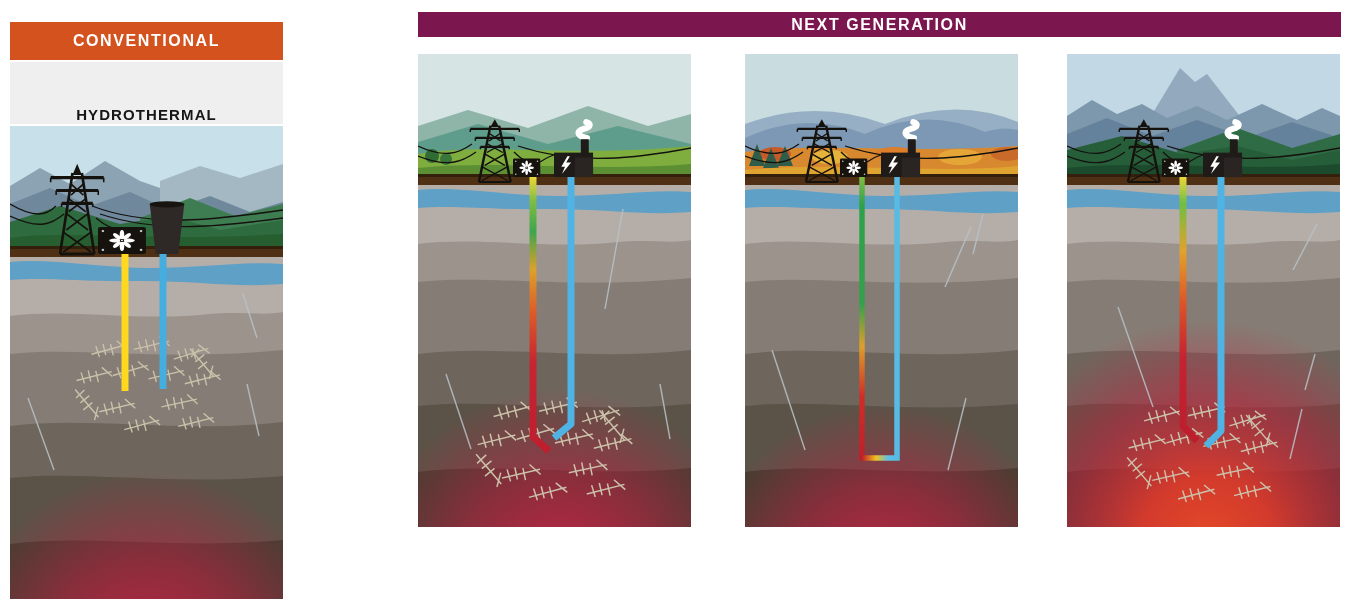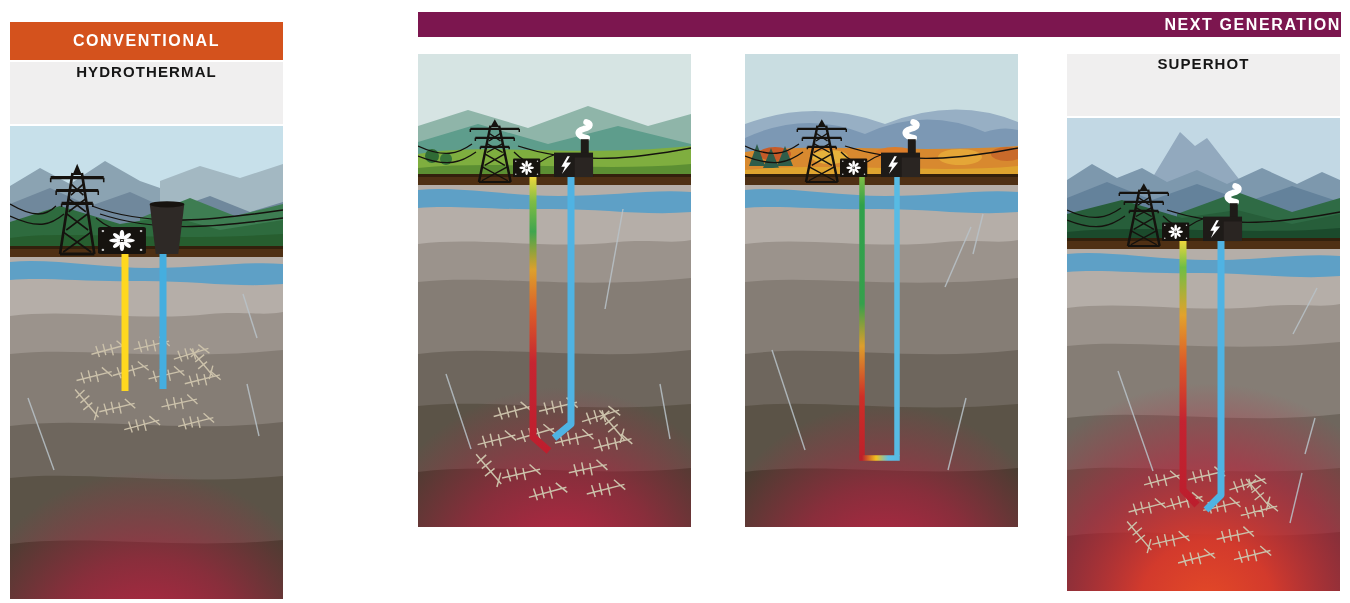--- a/index.html
+++ b/index.html
@@ -3,23 +3,23 @@
 <meta charset="utf-8">
 <style>
   html,body{margin:0;padding:0;background:#ffffff;}
   .canvas{position:relative;width:1350px;height:603px;background:#ffffff;overflow:hidden;
           font-family:"Liberation Sans",sans-serif;}
   .col{position:absolute;width:273px;}
   .header-band{height:38px;display:flex;align-items:center;justify-content:center;
                color:#ffffff;font-weight:bold;font-size:16px;letter-spacing:1.6px;}
   .header-orange{background:#D4521D;}
   .ng-header{position:absolute;left:418px;top:12px;width:923px;height:25px;background:#7C164F;
-             display:flex;align-items:center;justify-content:flex-end;color:#fff;font-weight:bold;
+             display:flex;align-items:center;justify-content:center;color:#fff;font-weight:bold;
              font-size:16px;letter-spacing:1.6px;}
-  .label-band{margin-top:2px;height:62px;background:#F0EFEF;display:flex;align-items:flex-start;
+  .label-band{margin-top:2px;height:62px;background:#F0EFEF;display:flex;align-items:flex-end;
               justify-content:center;text-align:center;font-weight:bold;font-size:15px;
               letter-spacing:1.1px;color:#161616;line-height:1.3;white-space:pre-line;}
   .illus{margin-top:2px;width:273px;height:473px;}
   svg{display:block;}
 </style>
 </head>
 <body>
 
 <svg width="0" height="0" style="position:absolute" aria-hidden="true">
   <defs>
@@ -277,23 +277,20 @@
           <path d="M122,108 C128,104 132,102 138,100"></path>
         </g>
         <use href="#pylon" transform="translate(48,64) scale(0.72,0.64)"></use>
         <use href="#fanbox" transform="translate(95,104.5) scale(0.62)"></use>
         <use href="#factory" transform="translate(136,85.2) scale(0.61)"></use>
       </svg>
     </div>
   </div>
 
   <div class="col" style="left:1067px;top:52px;">
-    <div class="label-band">
-      <span>SUPERHOT</span>
-    </div>
     <div class="illus">
       <svg viewBox="0 0 273 473" width="273" height="473">
         <defs>
           <radialGradient id="g4" gradientUnits="userSpaceOnUse" cx="140" cy="490" r="225">
             <stop offset="0" stop-color="#E54A26" stop-opacity="1"></stop>
             <stop offset="0.3" stop-color="#DA3A2C" stop-opacity="0.95"></stop>
             <stop offset="0.65" stop-color="#C52440" stop-opacity="0.55"></stop>
             <stop offset="1" stop-color="#C52440" stop-opacity="0"></stop>
           </radialGradient>
           <linearGradient id="p4L" gradientUnits="userSpaceOnUse" x1="0" y1="123" x2="0" y2="388">

